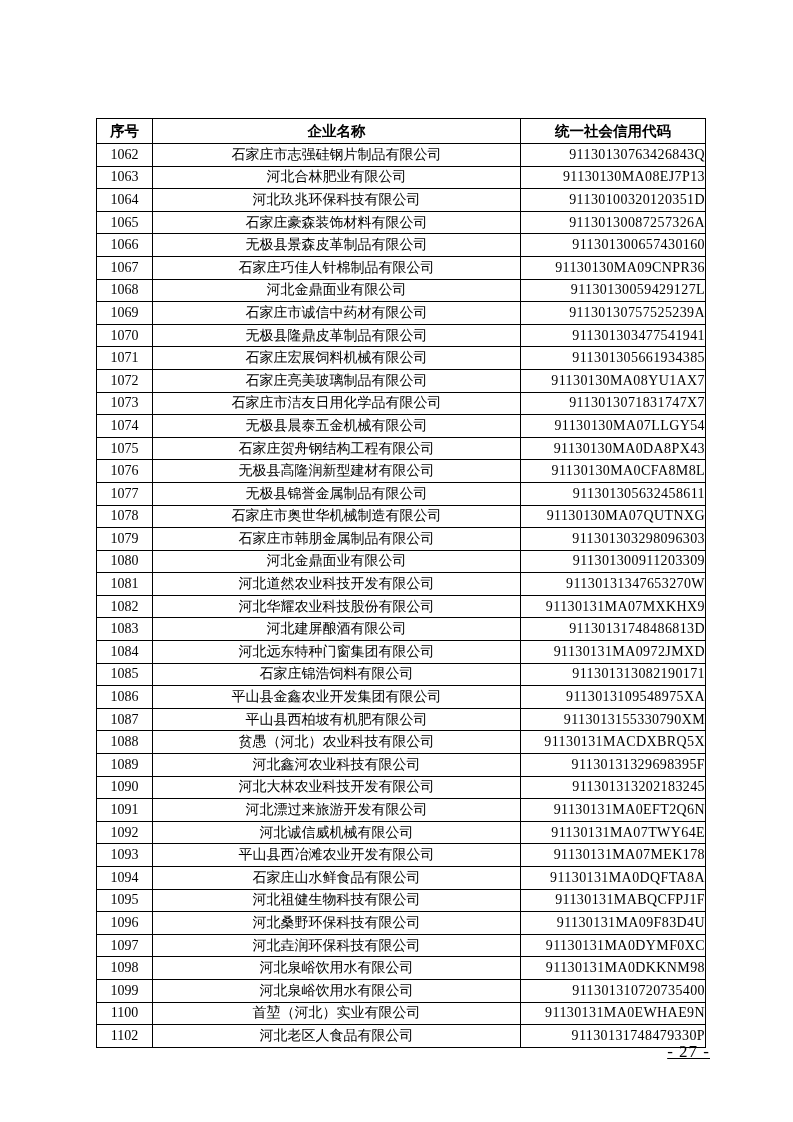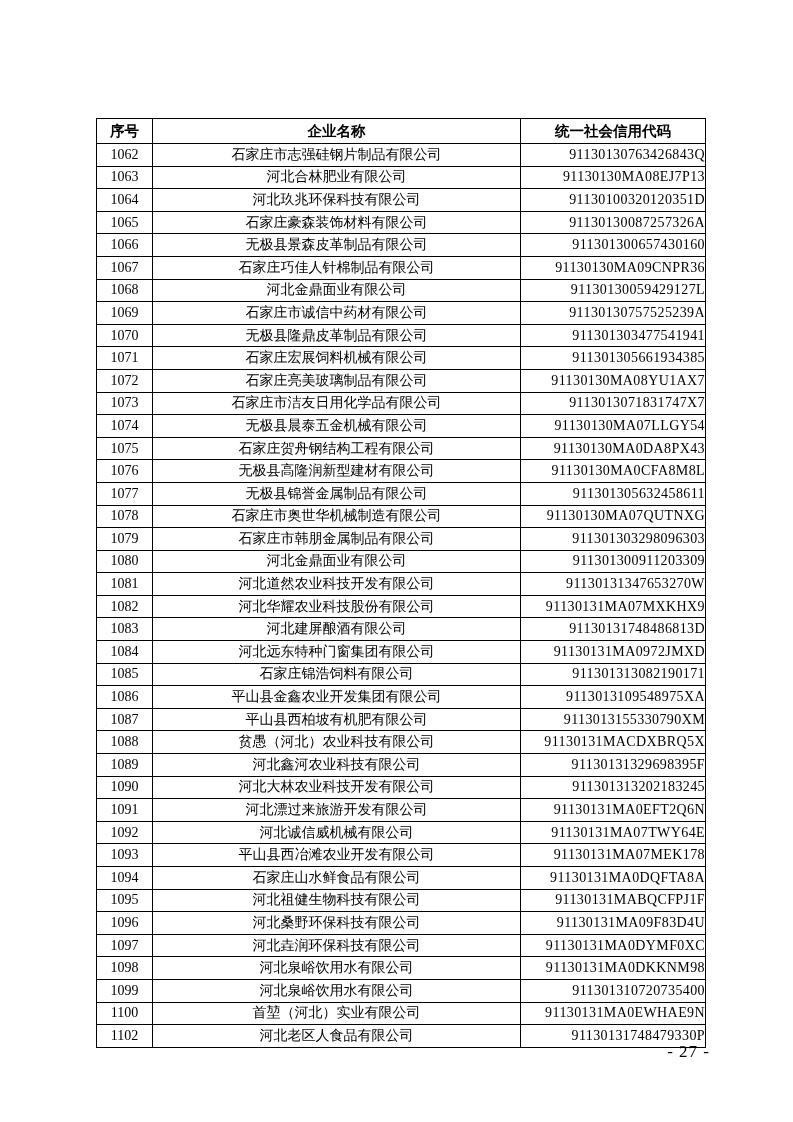--- a/index.html
+++ b/index.html
@@ -36,20 +36,21 @@
     letter-spacing:0.4px;
     text-align:right;
   }
   .page-number{
     position:absolute;
     top:1042px;
     right:83px;
     font-size:17px;
     letter-spacing:1px;
     color:#000;
+    text-decoration:underline;
   }
 </style>
 </head>
 <body>
 
 <div class="page">
 
   <table class="company-table">
     <colgroup>
       <col class="c-serial">

